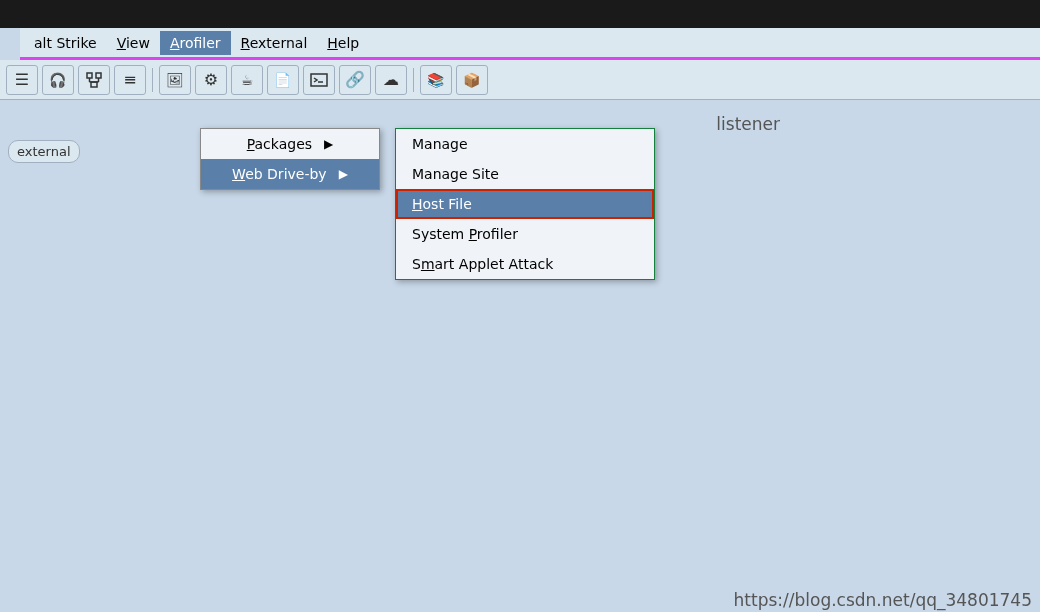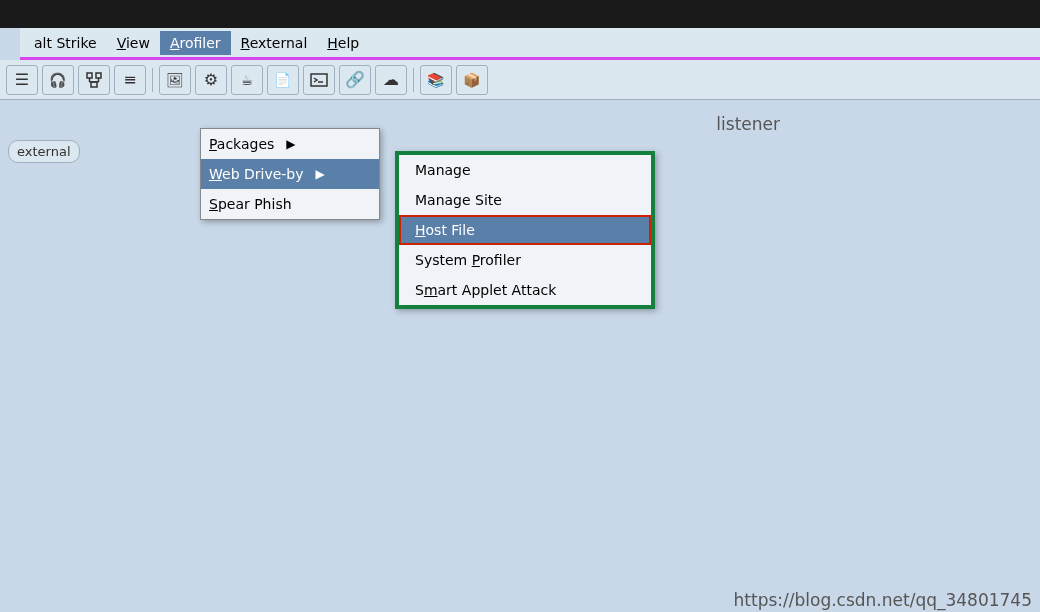--- a/index.html
+++ b/index.html
@@ -131,21 +131,21 @@
       box-shadow: 2px 2px 6px rgba(0,0,0,0.3);
       min-width: 180px;
       z-index: 200;
     }
 
     .attacks-menu .menu-entry {
       padding: 7px 8px;
       cursor: pointer;
       display: flex;
       align-items: center;
-      justify-content: flex-start;
+      justify-content: center;
       color: #000;
       font-size: 14px;
       white-space: nowrap;
     }
 
     .attacks-menu .menu-entry:hover,
     .attacks-menu .menu-entry.active {
       background: #5a7fa8;
       color: #fff;
     }
@@ -158,25 +158,24 @@
       margin-left: 12px;
       font-size: 12px;
     }
 
     
     .webdriveby-menu {
       position: absolute;
       top: 28px;
       left: 395px;
       background: #f0f4f8;
-      border: 4px solid #15803d;
+      border: 1px solid #15803d;
       box-shadow: 2px 2px 6px rgba(0,0,0,0.3);
       min-width: 260px;
       z-index: 300;
-      margin-top: 23px;
     }
 
     .webdriveby-menu .menu-entry {
       padding: 7px 16px;
       cursor: pointer;
       display: flex;
       align-items: center;
       color: #000;
       font-size: 14px;
       white-space: nowrap;
@@ -270,23 +269,20 @@
 
   <div class="attacks-menu">
     <div class="menu-entry">
       <span><u>P</u>ackages</span>
       <span class="arrow">▶</span>
     </div>
     <div class="menu-entry active">
       <span><u>W</u>eb Drive-by</span>
       <span class="arrow">▶</span>
     </div>
-    <div class="menu-entry">
-      <span><u>S</u>pear Phish</span>
-    </div>
   </div>
 
   <div class="webdriveby-menu">
     <div class="menu-entry">
       <span>Manage</span>
     </div>
     <div class="menu-entry">
       <span>Manage Site</span>
     </div>
     <div class="menu-entry highlighted">

